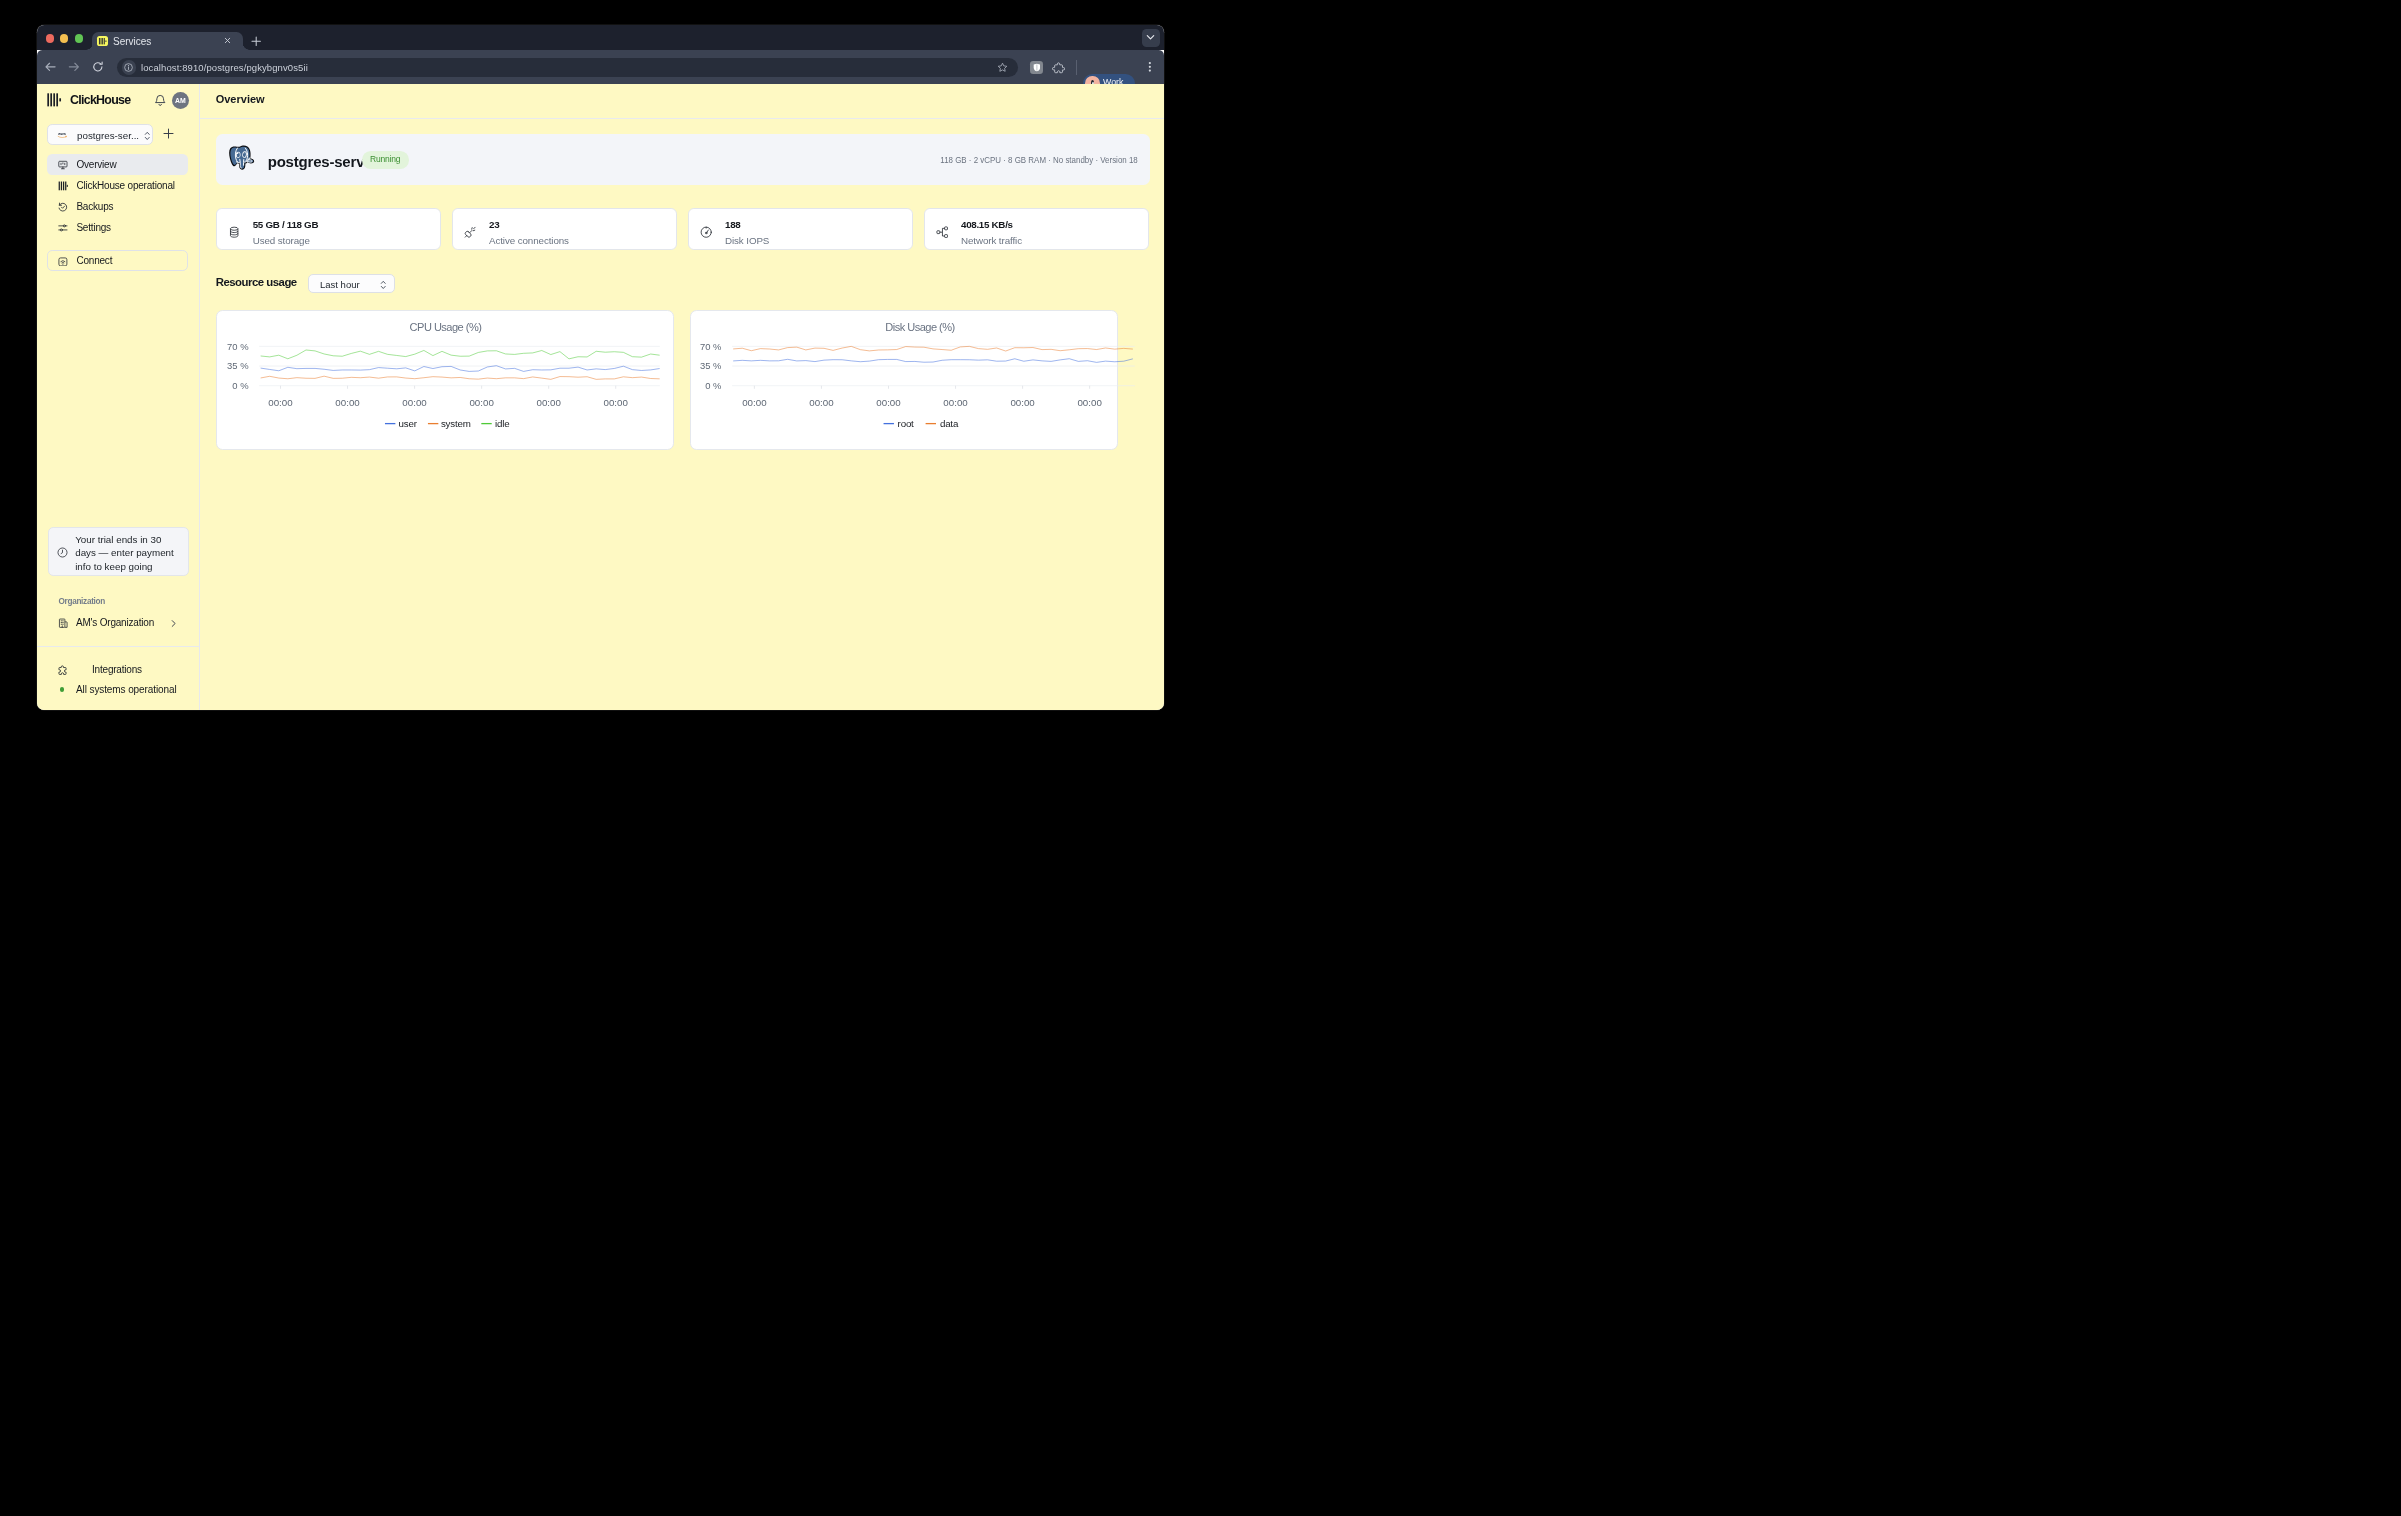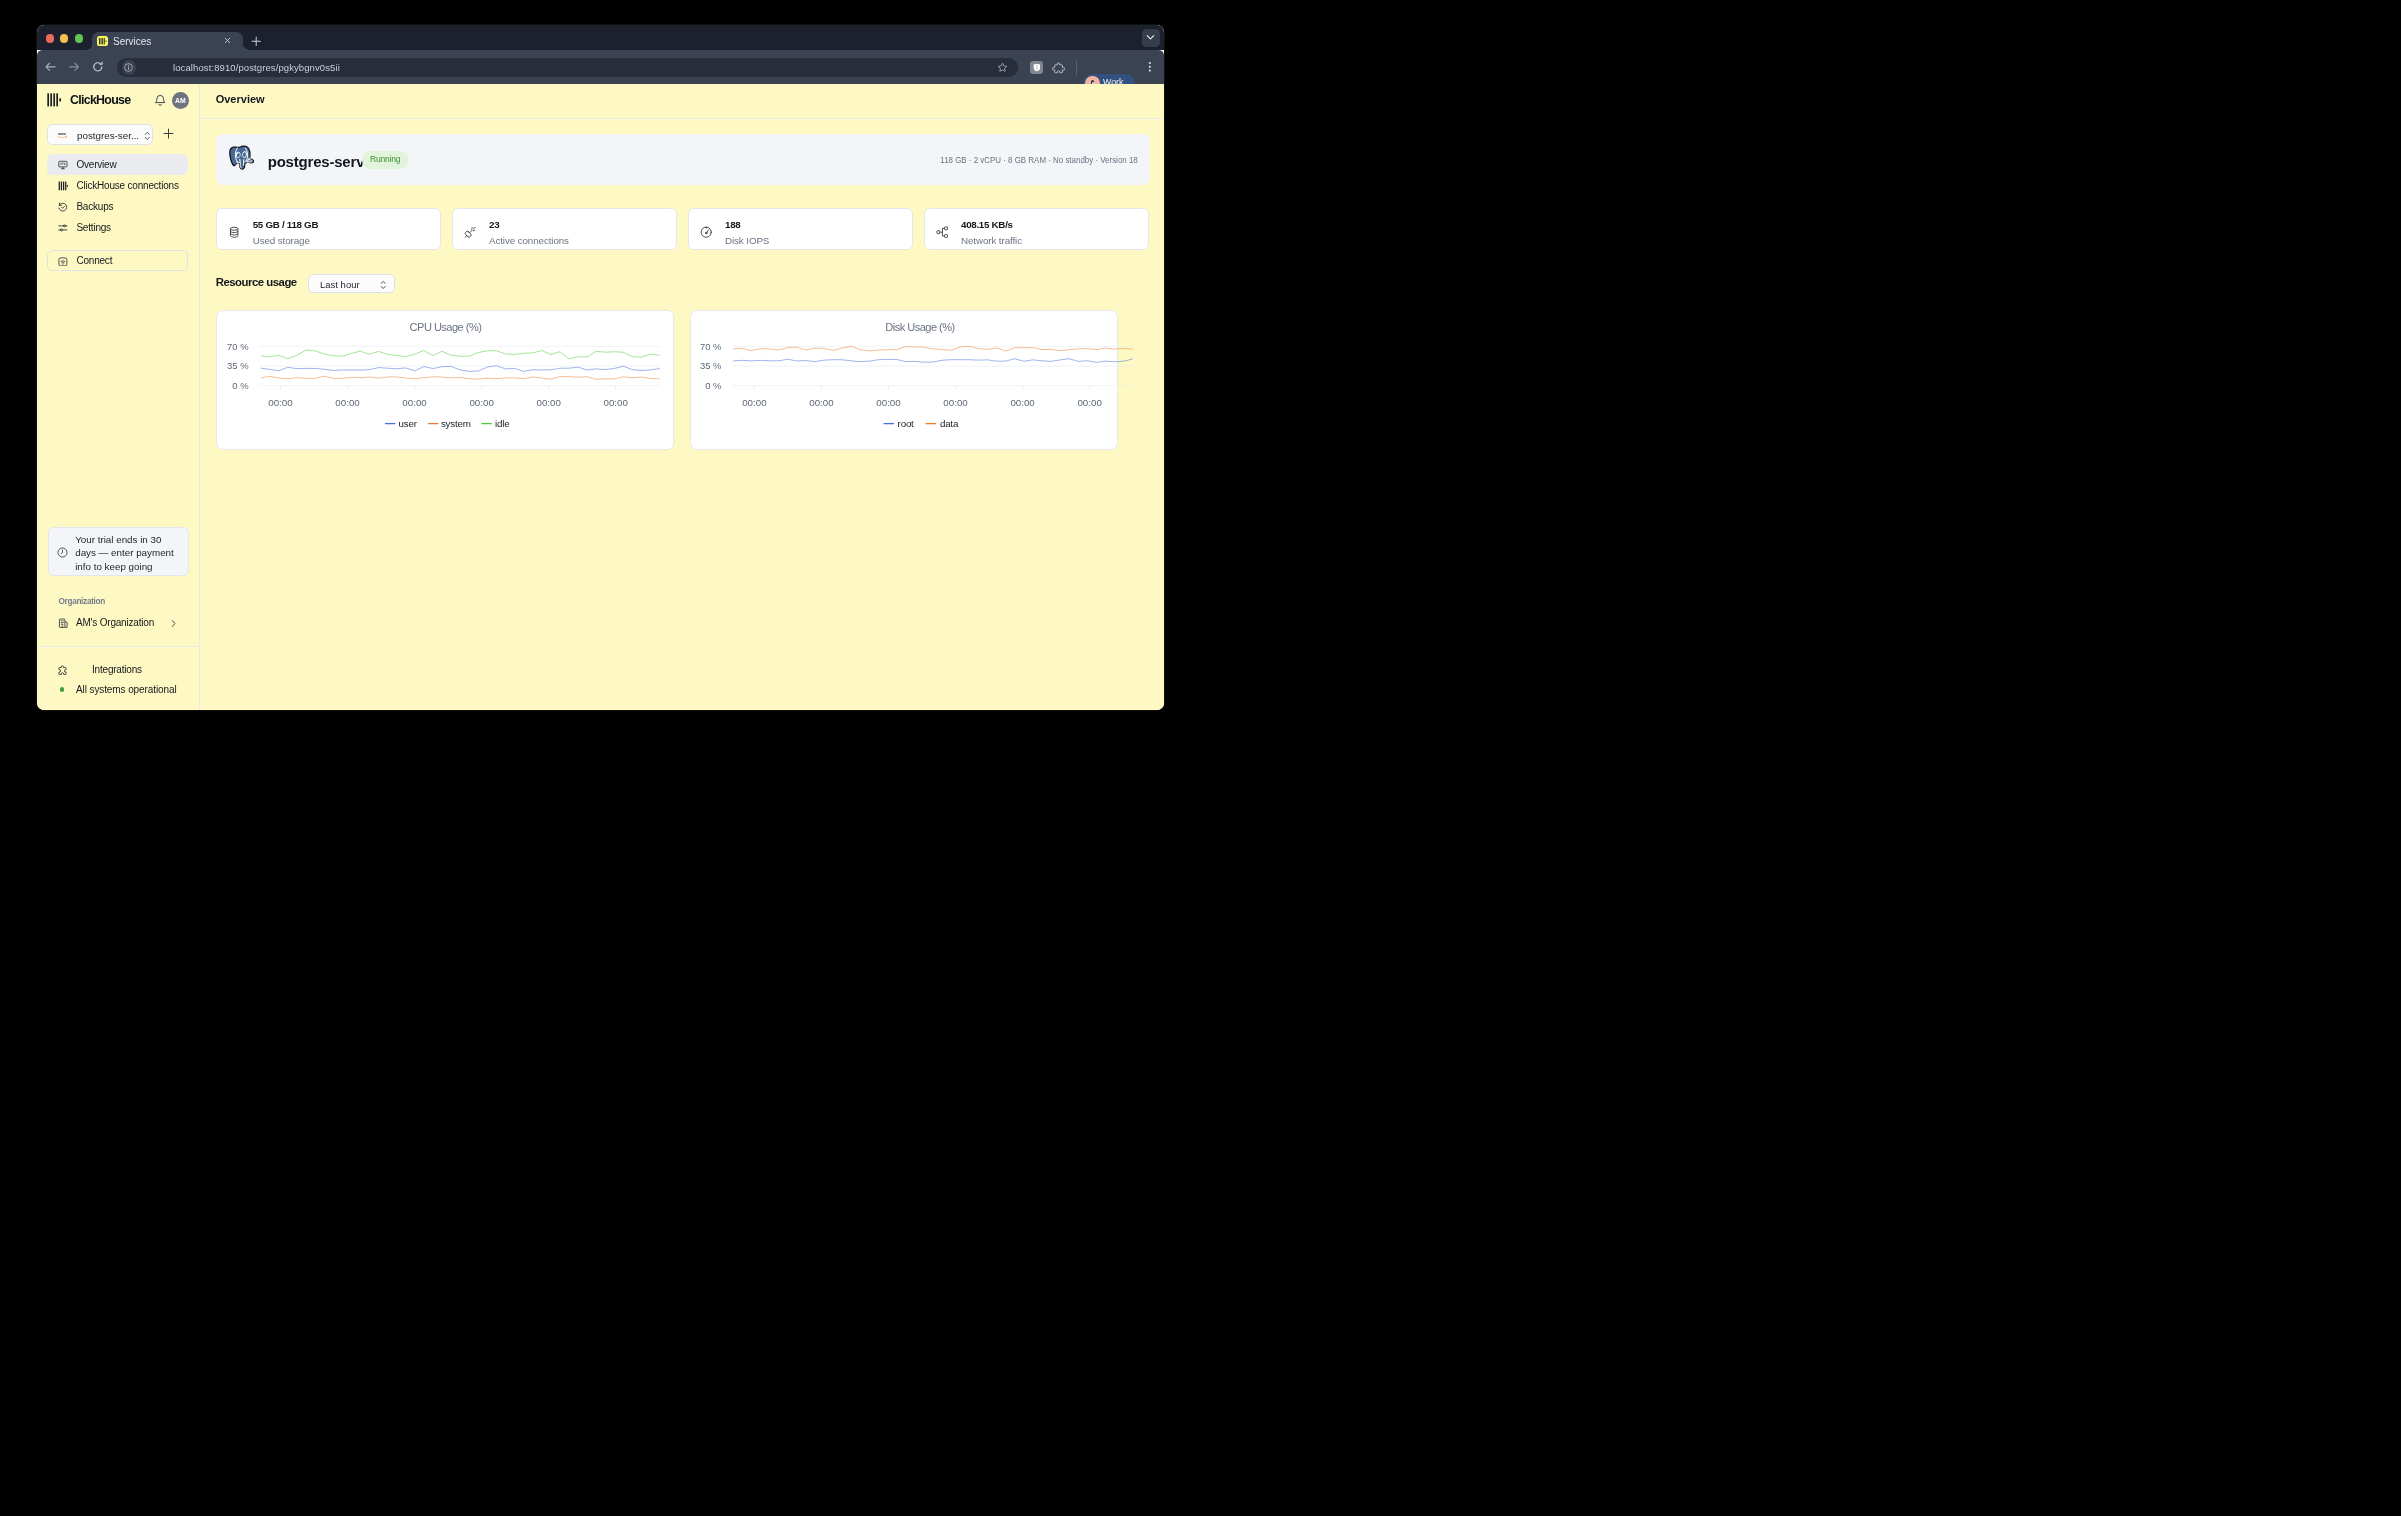--- a/index.html
+++ b/index.html
@@ -9,21 +9,21 @@
 
 .tabstrip { position:absolute; left:0; top:0; width:1127px; height:25px; background:#1d212d; }
 .dot3 { position:absolute; width:8.2px; height:8.2px; border-radius:50%; top:9px; }
 .tab { position:absolute; left:55px; top:6.5px; width:151px; height:18px; background:#3b4252; border-radius:6.5px 6.5px 0 0; }
 .tab:before { content:""; position:absolute; left:-6.5px; bottom:0; width:6.5px; height:6.5px; background:radial-gradient(circle at 0 0, transparent 6.5px, #3b4252 6.9px); }
 .tab:after { content:""; position:absolute; right:-6.5px; bottom:0; width:6.5px; height:6.5px; background:radial-gradient(circle at 6.5px 0, transparent 6.5px, #3b4252 6.9px); }
 .favicon { position:absolute; left:5.2px; top:3.9px; width:10.4px; height:10.4px; border-radius:2.6px; background:#f7f75f; }
 .tabtitle { position:absolute; left:21px; top:4.6px; font-size:10px; color:#e3e6ec; }
 .toolbar { position:absolute; left:0; top:25px; width:1127px; height:34px; background:#3b4252; border-radius:5.2px 5.2px 0 0; }
 .urlbar { position:absolute; left:80px; top:7.5px; width:901px; height:19px; border-radius:9.5px; background:#272d3a; }
-.urltext { position:absolute; left:24px; top:3.9px; font-size:9.5px; color:#ccd1da; letter-spacing:0.1px;margin-left:32px; }
+.urltext { position:absolute; left:24px; top:3.9px; font-size:9.5px; color:#ccd1da; letter-spacing:0.1px; }
 .chevbtn { position:absolute; left:1105px; top:3.6px; width:17.6px; height:17.6px; border-radius:4.6px; background:#363d4c; }
 .chip { position:absolute; left:1046px; top:7.5px; width:52px; height:19px; border-radius:9.5px; background:#33517f;margin-top:16px; }
 
 .page { position:absolute; left:0; top:59px; width:1127px; height:626px; background:#fef9c3; }
 .sidebar { position:absolute; left:0; top:0; width:163px; height:626px; border-right:0.7px solid #e7e9ee; }
 .main { position:absolute; left:163px; top:0; width:964px; height:626px; }
 .navrow { position:absolute; left:10.4px; width:141px; height:21px; border-radius:5.2px; }
 .navic { position:absolute; left:10.4px; top:5.5px; width:9.8px; height:9.8px; }
 .navtx { position:absolute; left:29px; top:4.2px; font-size:10px; color:#15181d; letter-spacing:-0.2px; }
 .seltext { font-size:9.8px; color:#1d232b; }
@@ -171,21 +171,21 @@
       <div class="navrow" style="top:91px;">
         <svg class="navic" viewBox="0 0 15 15">
             <g fill="#1c2026">
               <rect x="1" y="0.8" width="1.9" height="13.4"></rect>
               <rect x="4.3" y="0.8" width="1.9" height="13.4"></rect>
               <rect x="7.6" y="0.8" width="1.9" height="13.4"></rect>
               <rect x="10.9" y="0.8" width="1.9" height="13.4"></rect>
               <rect x="13.5" y="5.9" width="1.5" height="3.2"></rect>
             </g>
           </svg>
-        <div class="navtx">ClickHouse connections</div>
+        <div class="navtx">ClickHouse operational</div>
       </div>
       <div class="navrow" style="top:112px;">
         <svg class="navic" viewBox="0 0 15 15">
             <g stroke="#22272e" stroke-width="1.25" fill="none">
               <path d="M2.1 5.2 a5.9 5.9 0 1 1 -0.6 3.5"></path>
               <path d="M2.3 1.7 L2.1 5.2 L5.4 5" stroke-linejoin="round" stroke-linecap="round"></path>
               <path d="M5.3 7.9 L7 9.6 L10 6.4" stroke-linecap="round" stroke-linejoin="round"></path>
             </g>
           </svg>
         <div class="navtx">Backups</div>

